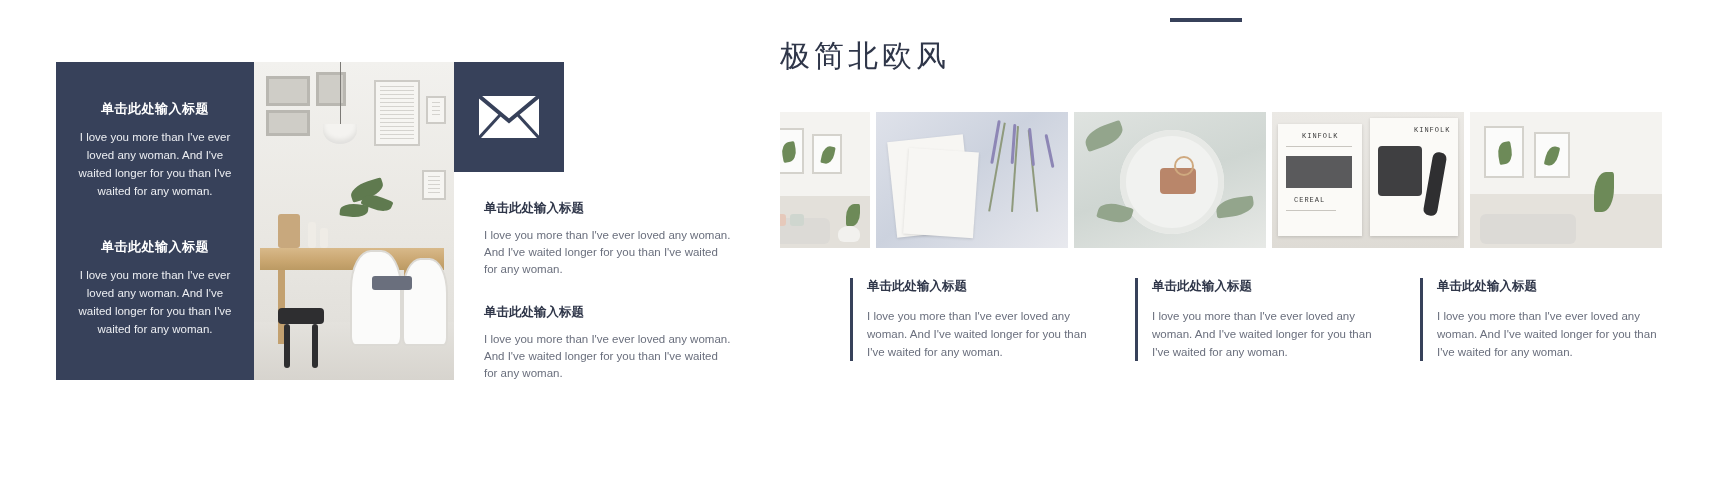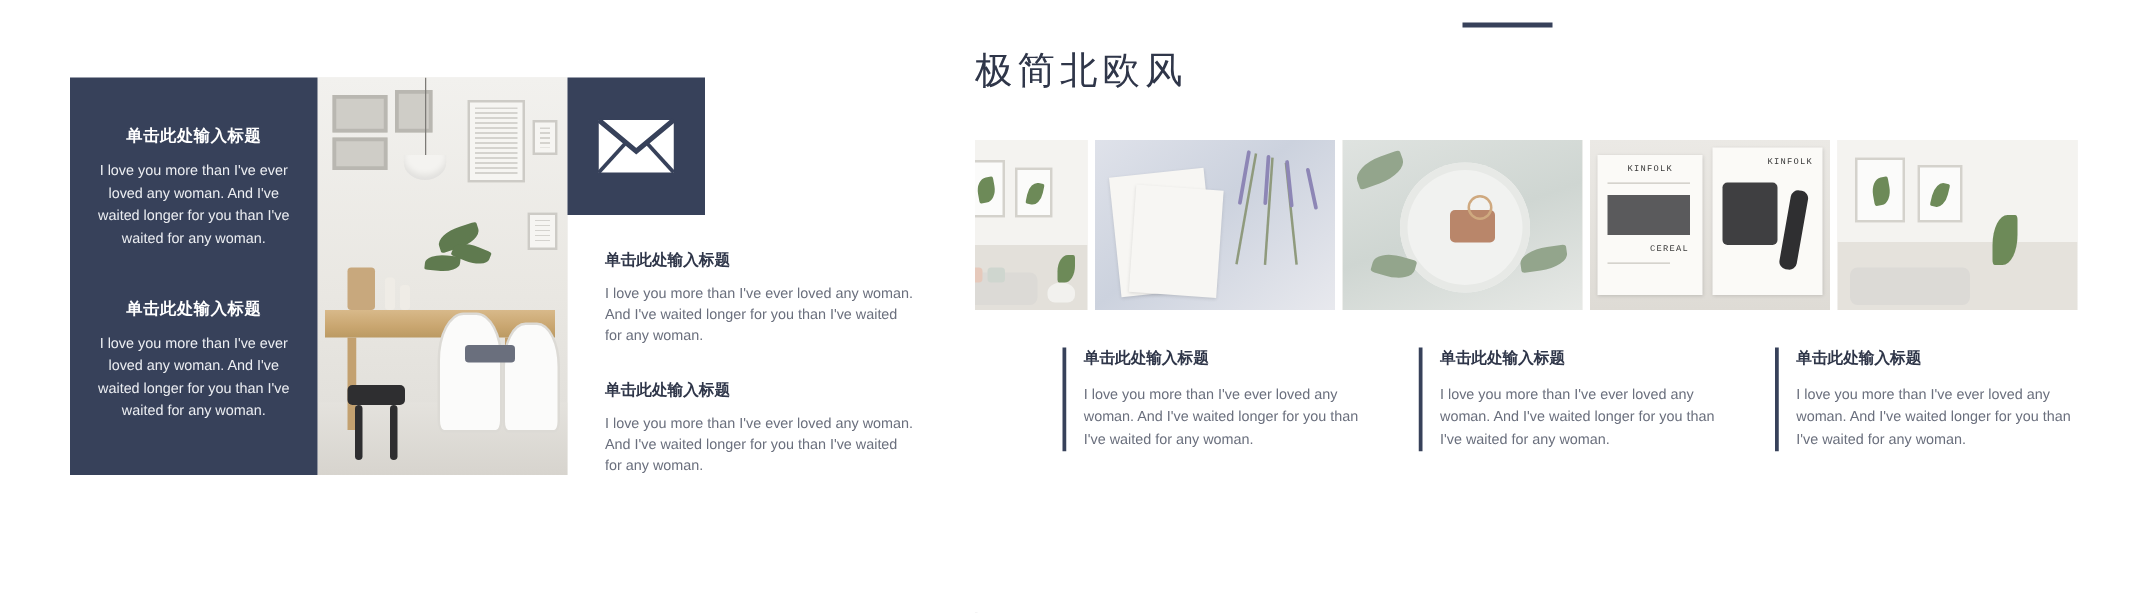--- a/index.html
+++ b/index.html
@@ -393,21 +393,21 @@
         <div class="foliage" style="left:24px; top:92px; width:34px; height:18px; transform:rotate(16deg);"></div>
         <div class="foliage" style="left:142px; top:86px; width:38px; height:18px; transform:rotate(-8deg);"></div>
       </div>
 
       <div class="gcard g4">
         <div class="bg"></div>
         <div class="mag" style="left:6px; top:12px; width:84px; height:112px;"></div>
         <div class="magtxt" style="left:14px; top:20px;">KINFOLK</div>
         <div class="magline" style="left:14px; top:34px; width:66px;"></div>
         <div class="dark" style="left:14px; top:44px; width:66px; height:32px; background:#5a5a5c;"></div>
-        <div class="magtxt" style="left:32px; top:84px;">CEREAL</div>
+        <div class="magtxt" style="left:6px; top:84px;">CEREAL</div>
         <div class="magline" style="left:14px; top:98px; width:50px;"></div>
         <div class="mag" style="left:98px; top:6px; width:88px; height:118px;"></div>
         <div class="magtxt" style="left:126px; top:14px;">KINFOLK</div>
         <div class="dark" style="left:106px; top:34px; width:44px; height:50px; background:#3f3f41; border-radius:4px;"></div>
         <div class="dark" style="left:156px; top:40px; width:14px; height:64px; background:#2f2f31; border-radius:6px; transform:rotate(10deg);"></div>
       </div>
 
       <div class="gcard g5">
         <div class="bg"></div>
         <div class="frame" style="left:14px; top:14px; width:40px; height:52px;"></div>

